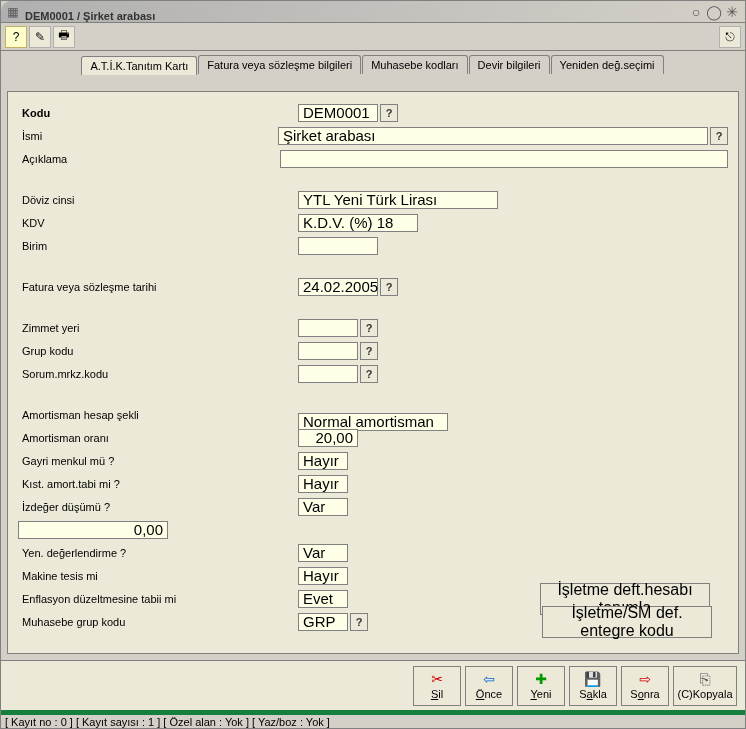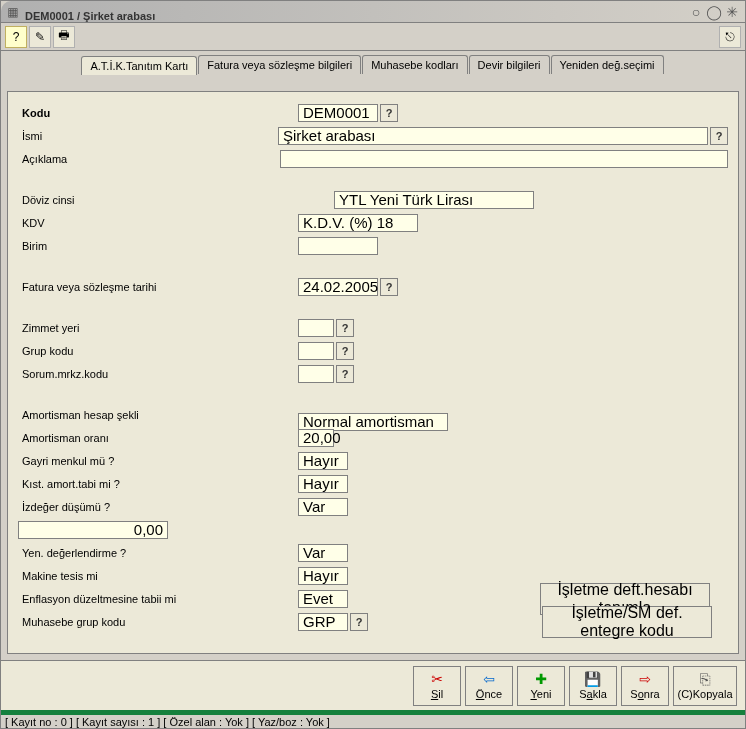--- a/index.html
+++ b/index.html
@@ -126,23 +126,23 @@
     background: #ece9d8;
     display:inline-flex; align-items:center; justify-content:center;
     font-weight: bold;
     cursor: pointer;
     font-size: 11px;
     color: #333;
   }
 
   .wide { width: 430px; }
   .w1 { width: 80px; }
-  .w2 { width: 200px; margin-left: 36px; }
+  .w2 { width: 200px; }
   .w3 { width: 120px; }
-  .w4 { width: 36px; }
+  .w4 { width: 60px; }
   .w5 { width: 150px; margin-top: 13px; }
   .w6 { width: 50px; }
   .w7 { width: 150px; }
 
   .sidebtns {
     margin-left: 190px;
     display: inline-block;
   }
   .actionbtn {
     width: 170px;

